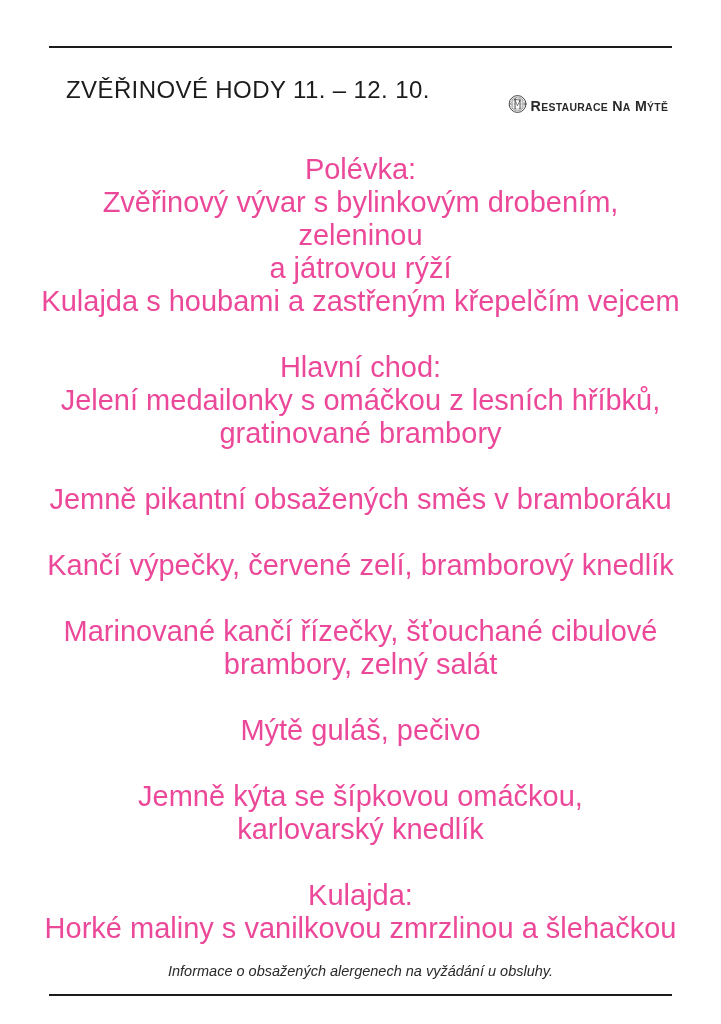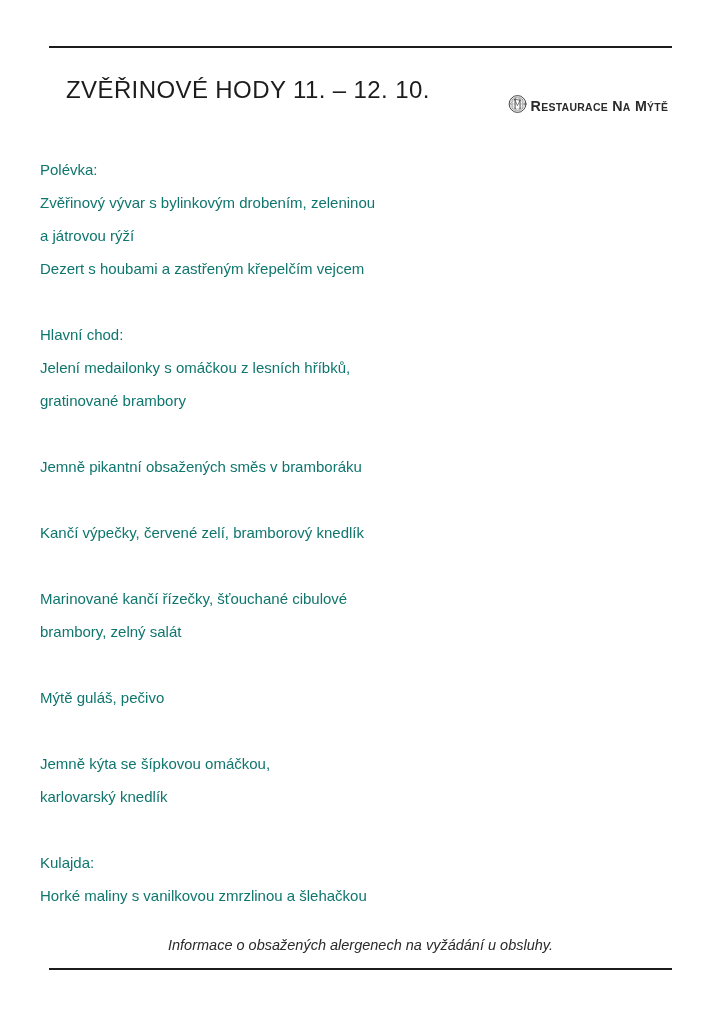--- a/index.html
+++ b/index.html
@@ -52,32 +52,32 @@
     font-weight: 700;
     font-variant: small-caps;
     letter-spacing: 0.3px;
     color: #2a2a2a;
     transform: scaleX(0.95);
     white-space: nowrap;
   }
 
   .menu {
     margin: 4px 40px 0 40px;
-    text-align: left;
-    font-size: 15px;
+    text-align: center;
+    font-size: 29px;
     line-height: 33px;
-    color: #0f766e;
+    color: #ec4899;
   }
   .menu-section { margin-top: 33px; }
   .menu-section:first-child { margin-top: 0; }
   .section-heading { }
   .menu-item { white-space: pre-line; }
 
   .note {
-    margin-top: 25px;
+    margin-top: 18px;
     text-align: center;
     font-size: 14.5px;
     font-style: italic;
     color: #2a2a2a;
   }
 </style>
 </head>
 <body>
 
 <hr class="rule rule-top">
@@ -104,21 +104,21 @@
     <div class="brand-caption">Restaurace Na Mýtě</div>
   </div>
 </header>
 
 <main class="menu">
 
   <section class="menu-section">
     <div class="section-heading">Polévka:</div>
     <div class="menu-item">Zvěřinový vývar s bylinkovým drobením, zeleninou
 a játrovou rýží</div>
-    <div class="menu-item">Dezert s houbami a zastřeným křepelčím vejcem</div>
+    <div class="menu-item">Kulajda s houbami a zastřeným křepelčím vejcem</div>
   </section>
 
   <section class="menu-section">
     <div class="section-heading">Hlavní chod:</div>
     <div class="menu-item">Jelení medailonky s omáčkou z lesních hříbků,
 gratinované brambory</div>
   </section>
 
   <section class="menu-section">
     <div class="menu-item">Jemně pikantní obsažených směs v bramboráku</div>

